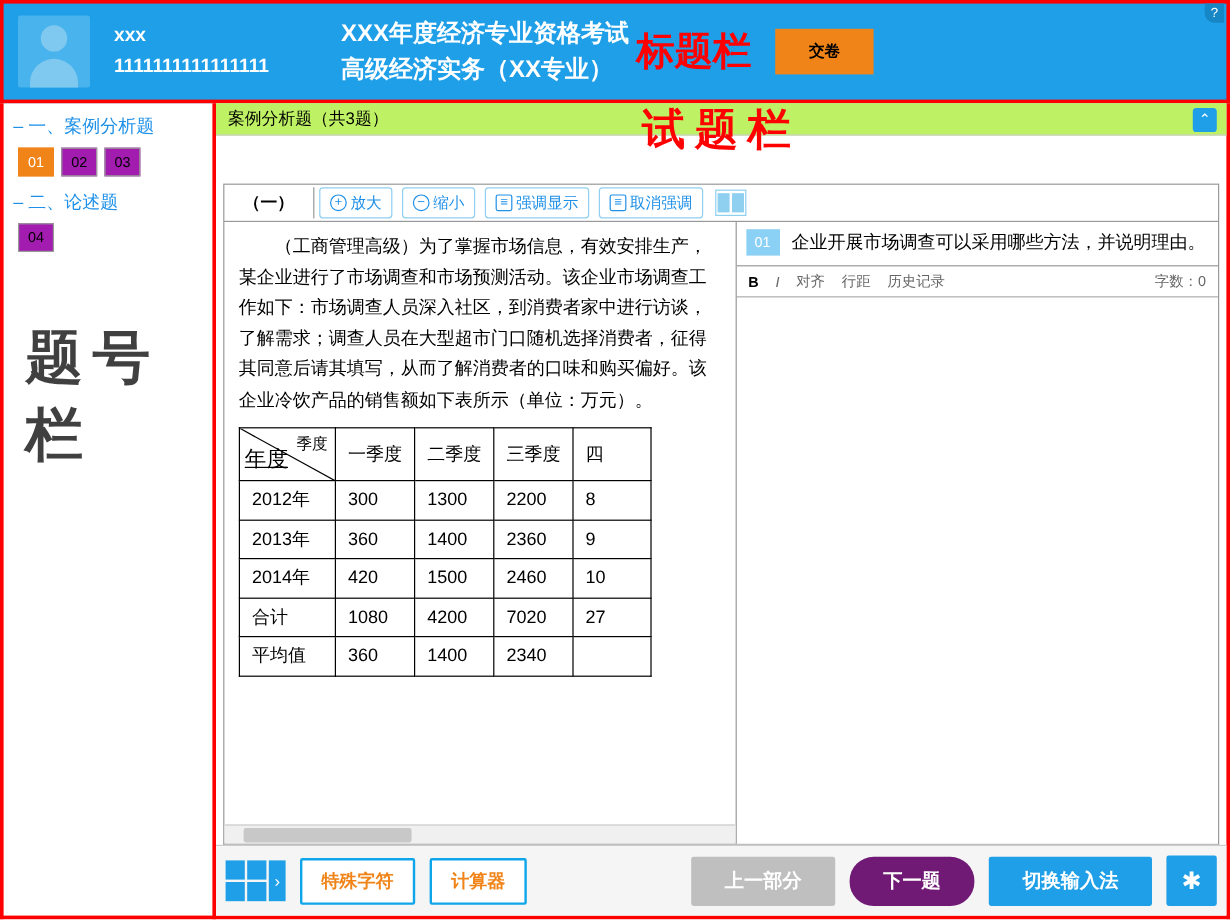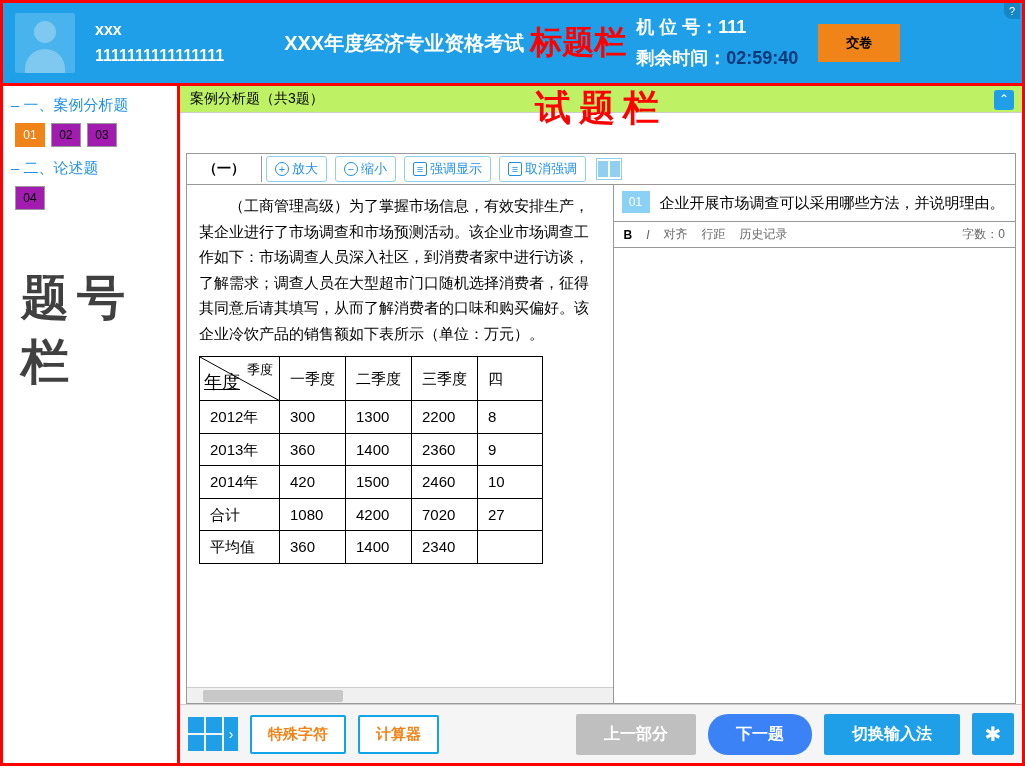--- a/index.html
+++ b/index.html
@@ -70,42 +70,39 @@
 
 
 .footer { background: #f5f5f5; border-top: 1px solid #ccc; padding: 8px; display: flex; align-items: center; gap: 12px; }
 .grid-ico { display: flex; cursor: pointer; }
 .grid-ico .g { display: grid; grid-template-columns: 16px 16px; grid-template-rows: 16px 16px; gap: 2px; }
 .grid-ico .g span { background: #1e9fe8; }
 .grid-ico .arrow { width: 14px; background: #1e9fe8; color: #fff; text-align: center; line-height: 34px; font-size: 14px; margin-left: 2px; }
 .fbtn { border: 2px solid #0ea5e9; color: #f08419; background: #fff; padding: 8px 16px; font-size: 15px; font-weight: bold; cursor: pointer; border-radius: 2px; }
 .nav-btn { padding: 10px 28px; font-size: 16px; font-weight: bold; border: none; cursor: pointer; border-radius: 2px; color: #fff; }
 .nav-btn.prev { background: #bfbfbf; }
-.nav-btn.next { background: #3b82f6; border-radius: 20px; }
+.nav-btn.next { background: #701a75; border-radius: 20px; }
 .nav-btn.ime { background: #1e9fe8; }
 .gear-btn { width: 42px; height: 42px; background: #1e9fe8; color: #fff; font-size: 20px; border: none; cursor: pointer; border-radius: 2px; }
 .spacer { flex: 1; }
 </style>
 </head>
 <body>
 
 <div class="header">
   <div class="avatar"></div>
   <div class="user-info">
     <div>xxx</div>
     <div>1111111111111111</div>
   </div>
   <div class="exam-title">
     <div>XXX年度经济专业资格考试</div>
+    <div>高级经济实务（XX专业）</div>
   </div>
   <div class="annot-title">标题栏</div>
-  <div class="right-info">
-    <div><span>机 位 号：</span><span>111</span></div>
-    <div><span>剩余时间：</span><span class="timer">02:59:40</span></div>
-  </div>
   <button class="submit-btn">交卷</button>
   <div class="help-icon">?</div>
 </div>
 
 <div class="main">
 
   <div class="sidebar">
     <div class="section-title">一、案例分析题</div>
     <div class="qnums">
       <div class="qnum active">01</div>

